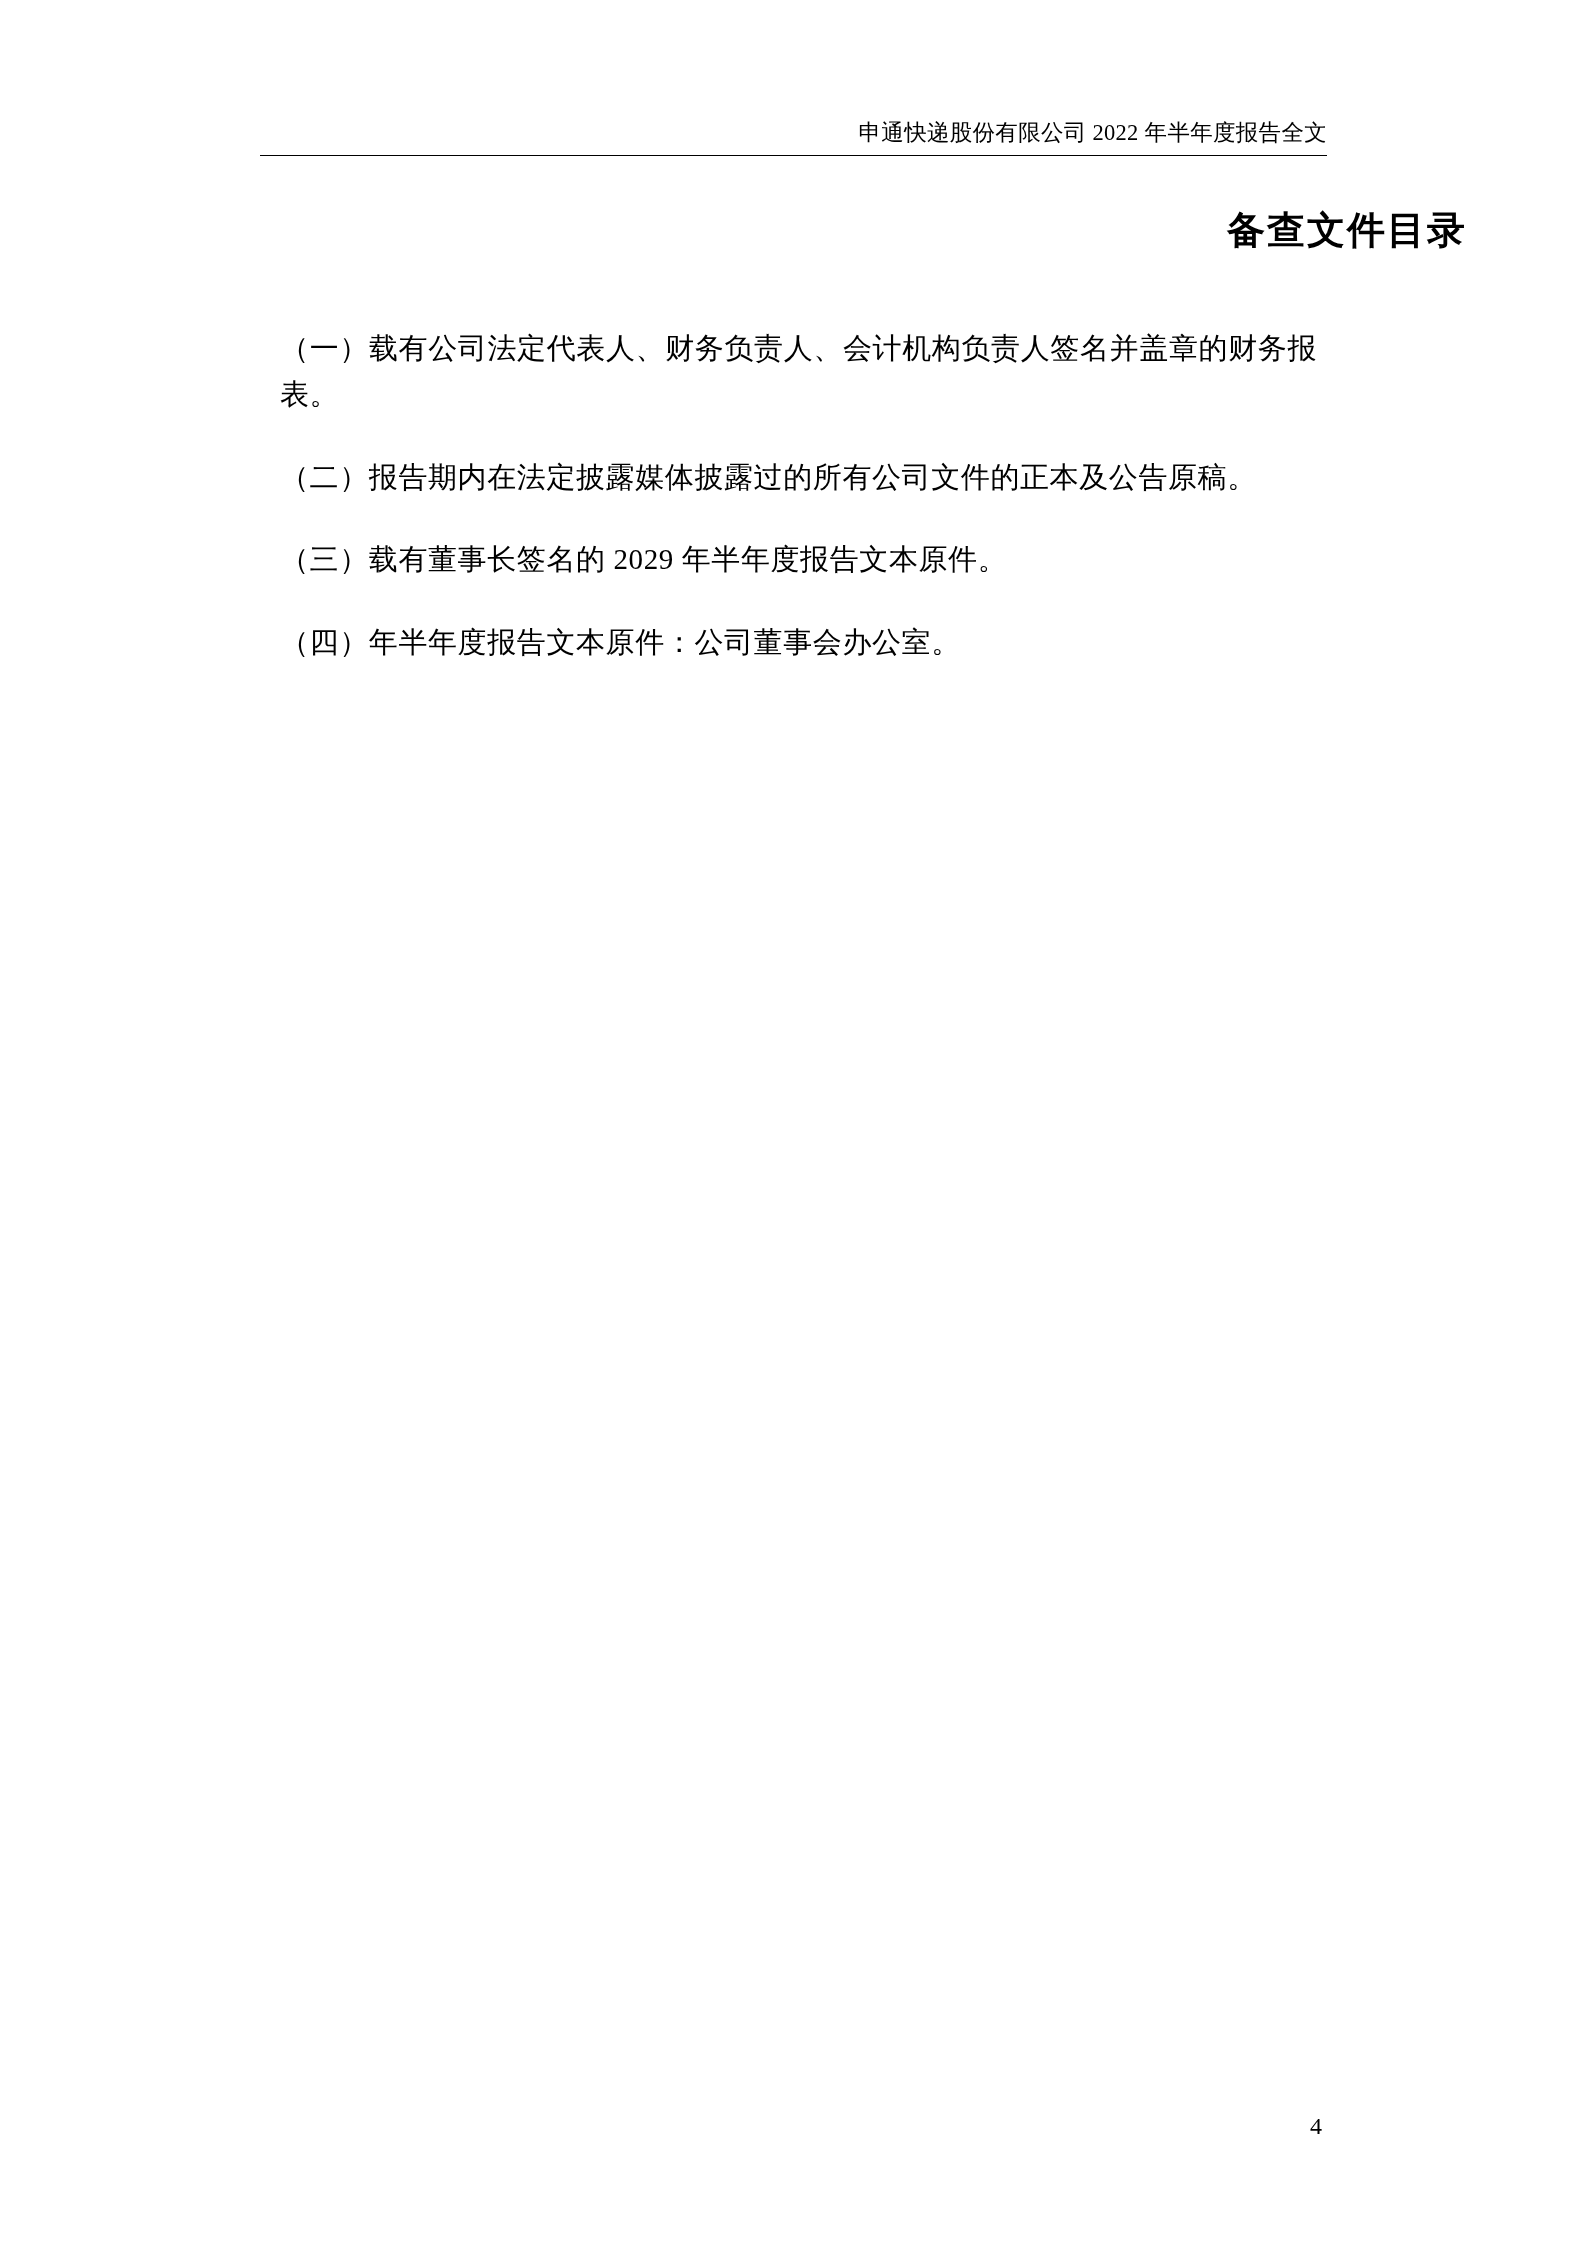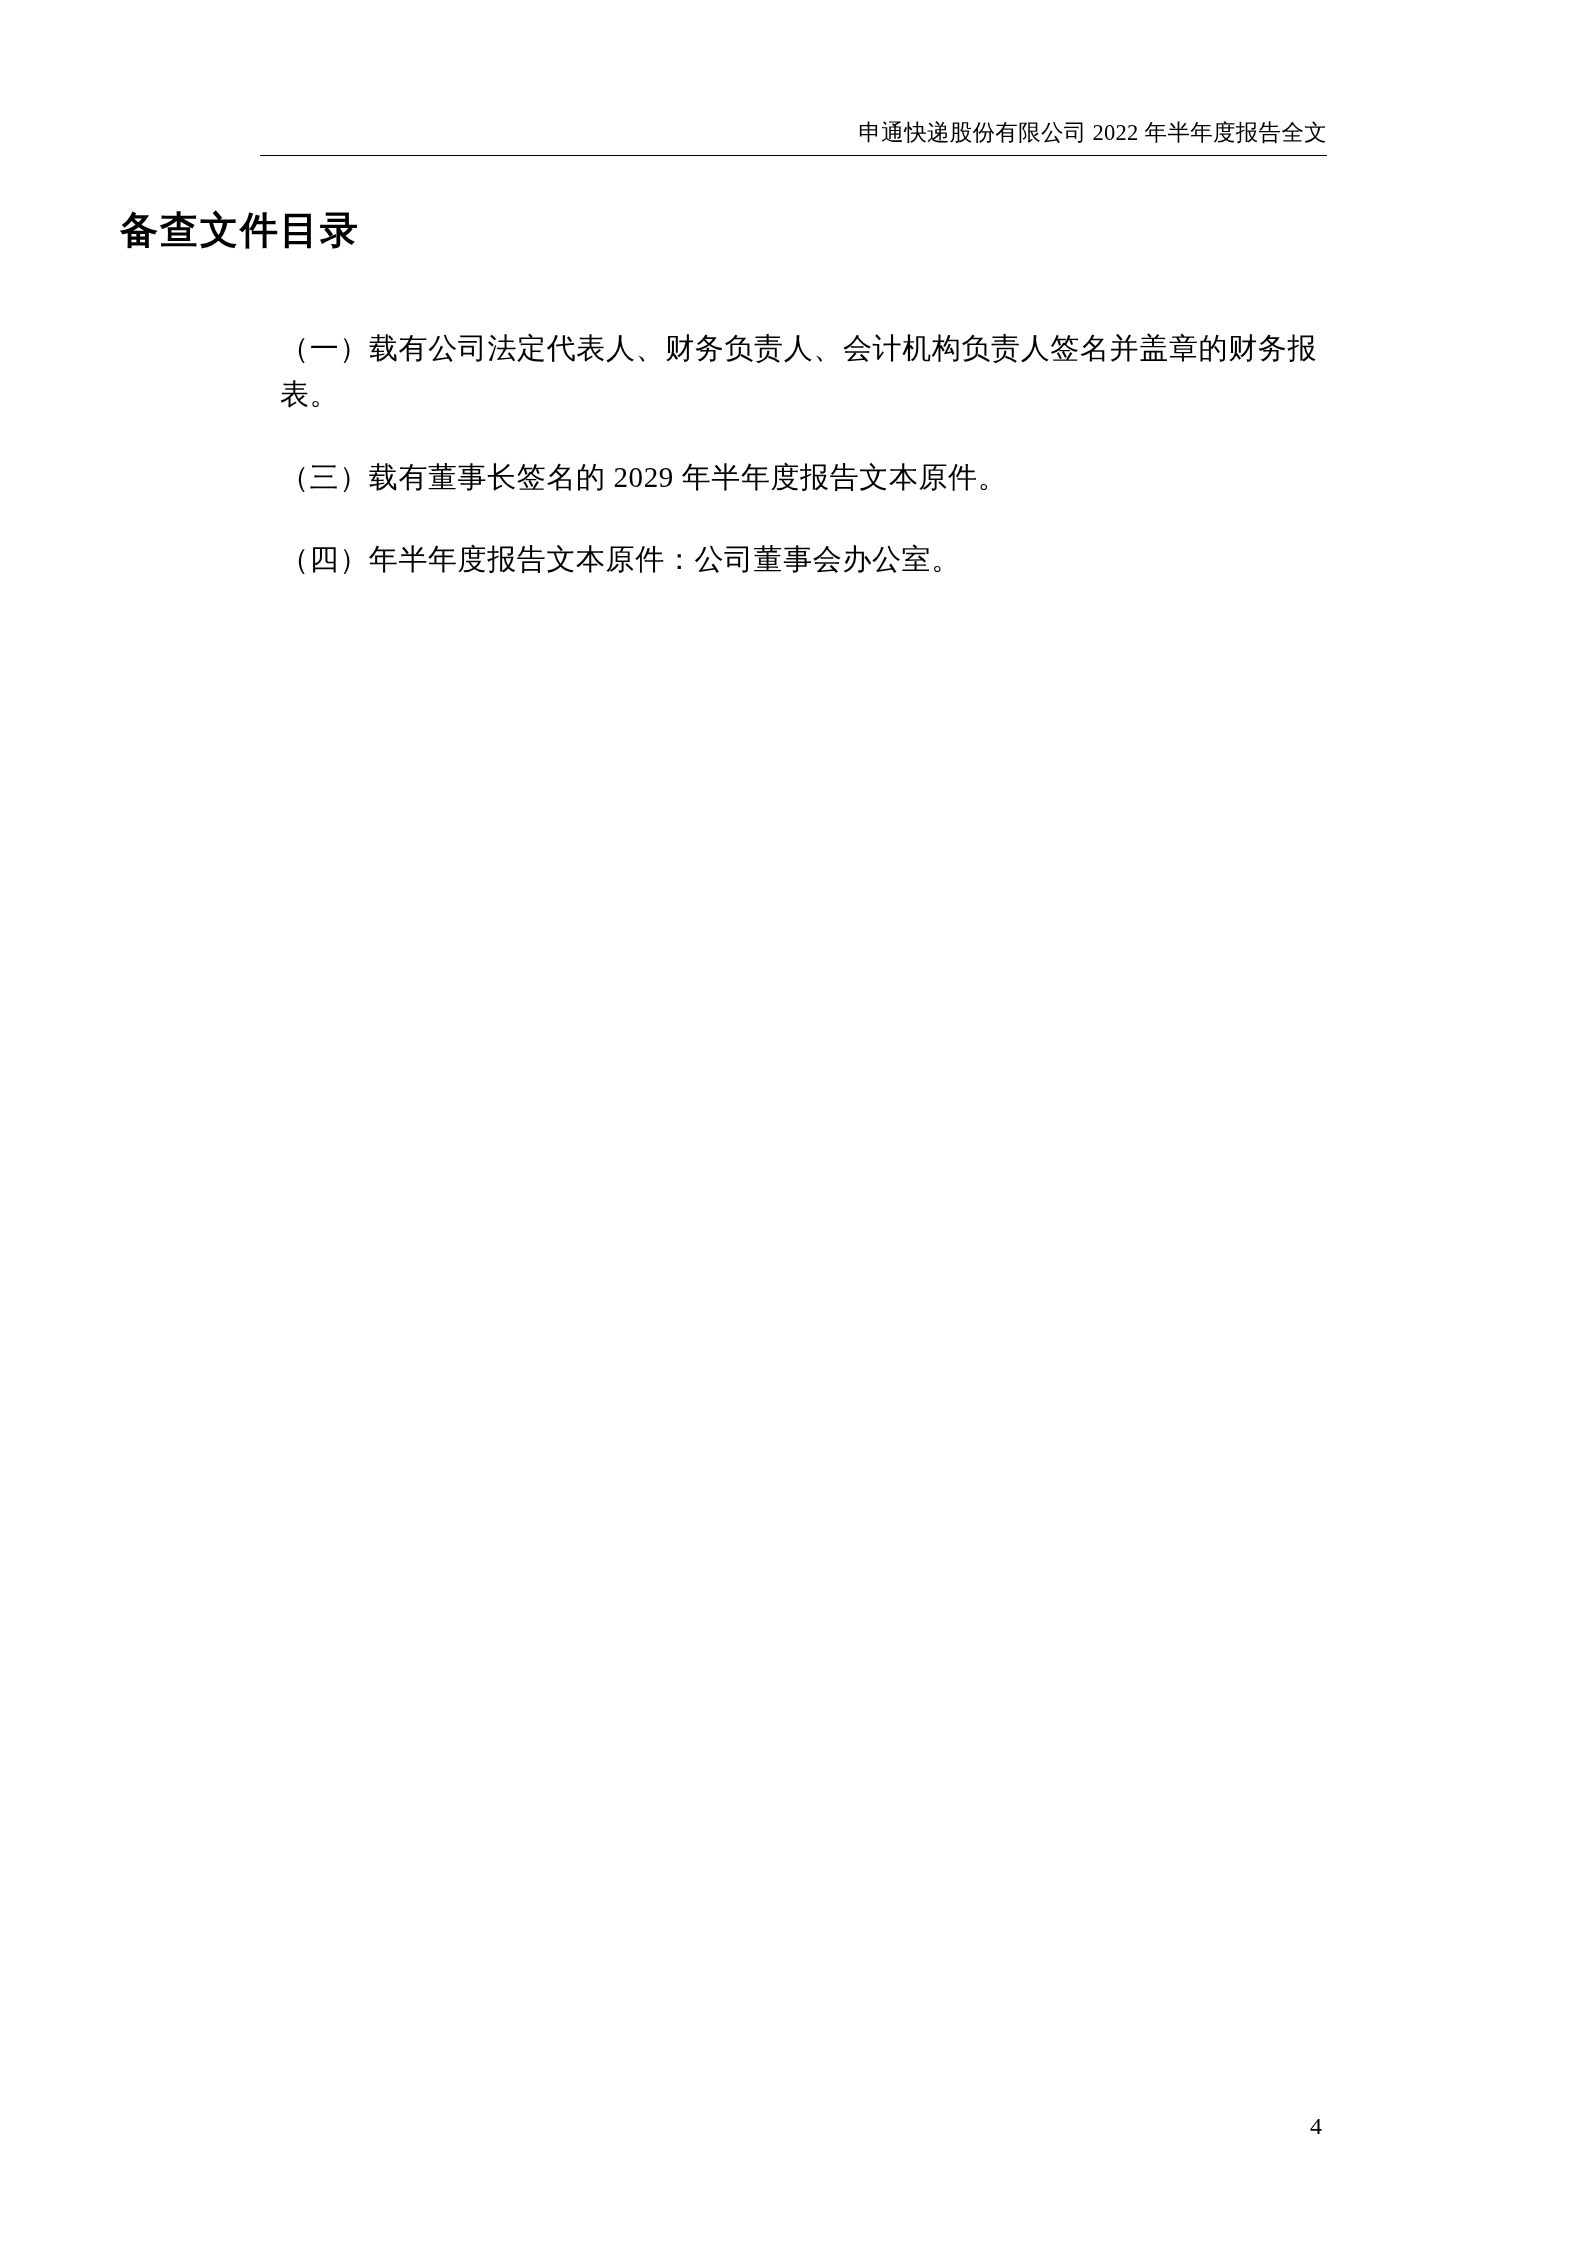--- a/index.html
+++ b/index.html
@@ -46,21 +46,21 @@
     right: 0;
     bottom: 0;
     border-bottom: 1.4px solid #000;
   }
   
   .doc-title {
     position: absolute;
     top: 205px;
     left: 0;
     right: 0;
-    text-align: left;
+    text-align: right;
     font-family: "Liberation Serif", "DejaVu Serif", serif;
     font-weight: bold;
     font-size: 38px;
     letter-spacing: 2px;
     color: #000;
   }
   
   .body-block {
     position: absolute;
     top: 325px;
@@ -94,19 +94,20 @@
 
   <div class="header">
     <div class="header-text">申通快递股份有限公司 2022 年半年度报告全文</div>
     <div class="header-rule"></div>
   </div>
 
   <div class="doc-title">备查文件目录</div>
 
   <div class="body-block">
     <p class="para">（一）载有公司法定代表人、财务负责人、会计机构负责人签名并盖章的财务报表。</p>
+    <p class="para">（二）报告期内在法定披露媒体披露过的所有公司文件的正本及公告原稿。</p>
     <p class="para">（三）载有董事长签名的 2029 年半年度报告文本原件。</p>
     <p class="para">（四）年半年度报告文本原件：公司董事会办公室。</p>
   </div>
 
   <div class="page-number">4</div>
 
 </div>
 
 </body></html>

